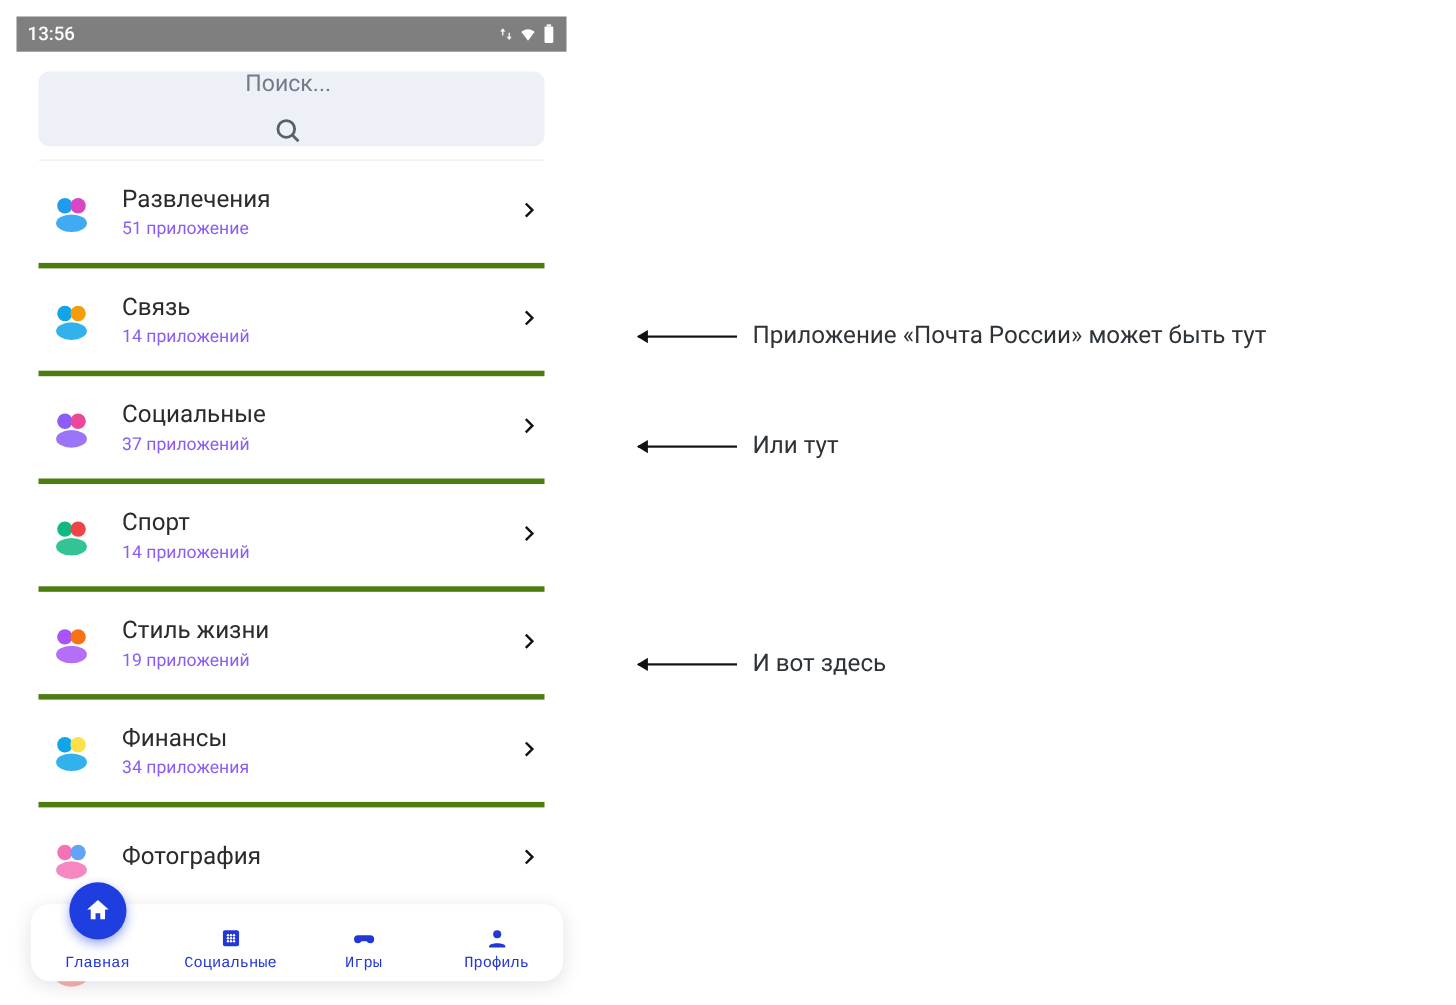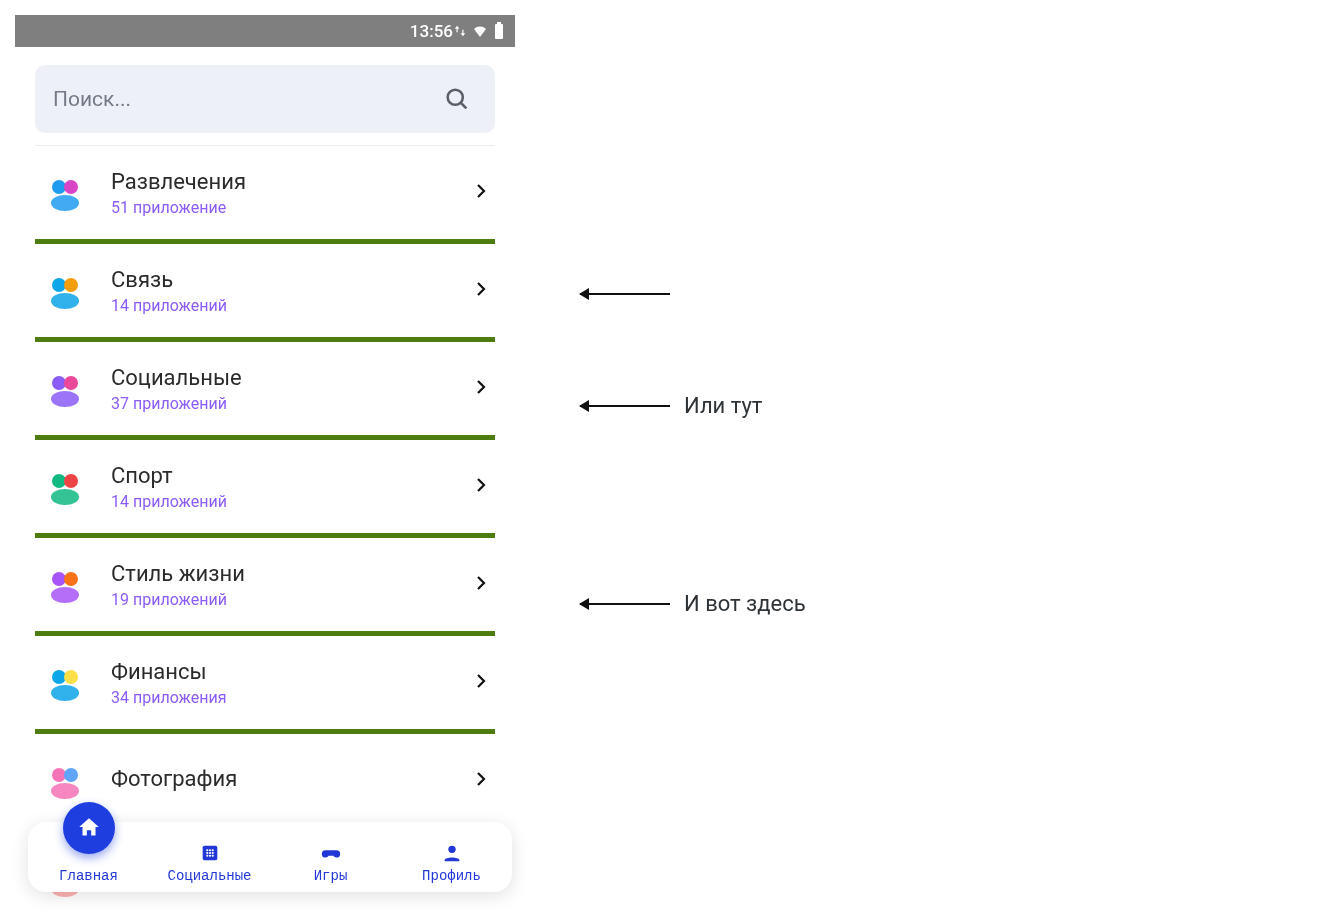--- a/index.html
+++ b/index.html
@@ -15,36 +15,38 @@
     left: 15px;
     top: 15px;
     width: 500px;
   }
   .status-bar {
     background: #7f7f7f;
     color: #fff;
     height: 32px;
     display: flex;
     align-items: center;
-    justify-content: flex-end;
+    justify-content: space-between;
     padding: 0 10px;
     font-size: 17px;
     font-weight: 500;
+    gap: 15px;
   }
   .status-icons { display: flex; align-items: center; gap: 3px; }
   .search-wrap { padding: 18px 0 12px 0; }
   .search-box {
     background: #eef0f8;
     border-radius: 10px;
     height: 68px;
     display: flex;
     align-items: center;
     justify-content: space-between;
     padding: 0 24px 0 18px;
     margin: 0 20px;
+    flex-direction: column;
   }
   .search-placeholder { color: #747a86; font-size: 21px; }
   .list { margin: 0 20px; border-top: 1px solid #ececec; }
   .row {
     display: flex;
     align-items: center;
     height: 98px;
     border-bottom: 5px solid #4d7c0f;
     padding: 0 8px;
     cursor: pointer;
@@ -313,20 +315,21 @@
 
 <div class="fab">
   <svg width="26" height="26" viewBox="0 0 24 24" fill="#fff">
       <path d="M12 3l9 8h-3v8h-4v-5h-4v5H6v-8H3z"></path>
     </svg>
 </div>
 
 <div id="annots">
     <div class="annot" style="top: 293px; left: 580px;">
       <div class="arrow-line"></div>
+      <div class="atext">Приложение «Почта России» может быть тут</div>
     </div>
     <div class="annot" style="top: 393px; left: 580px;">
       <div class="arrow-line"></div>
       <div class="atext">Или тут</div>
     </div>
     <div class="annot" style="top: 591px; left: 580px;">
       <div class="arrow-line"></div>
       <div class="atext">И вот здесь</div>
     </div>
   </div>

